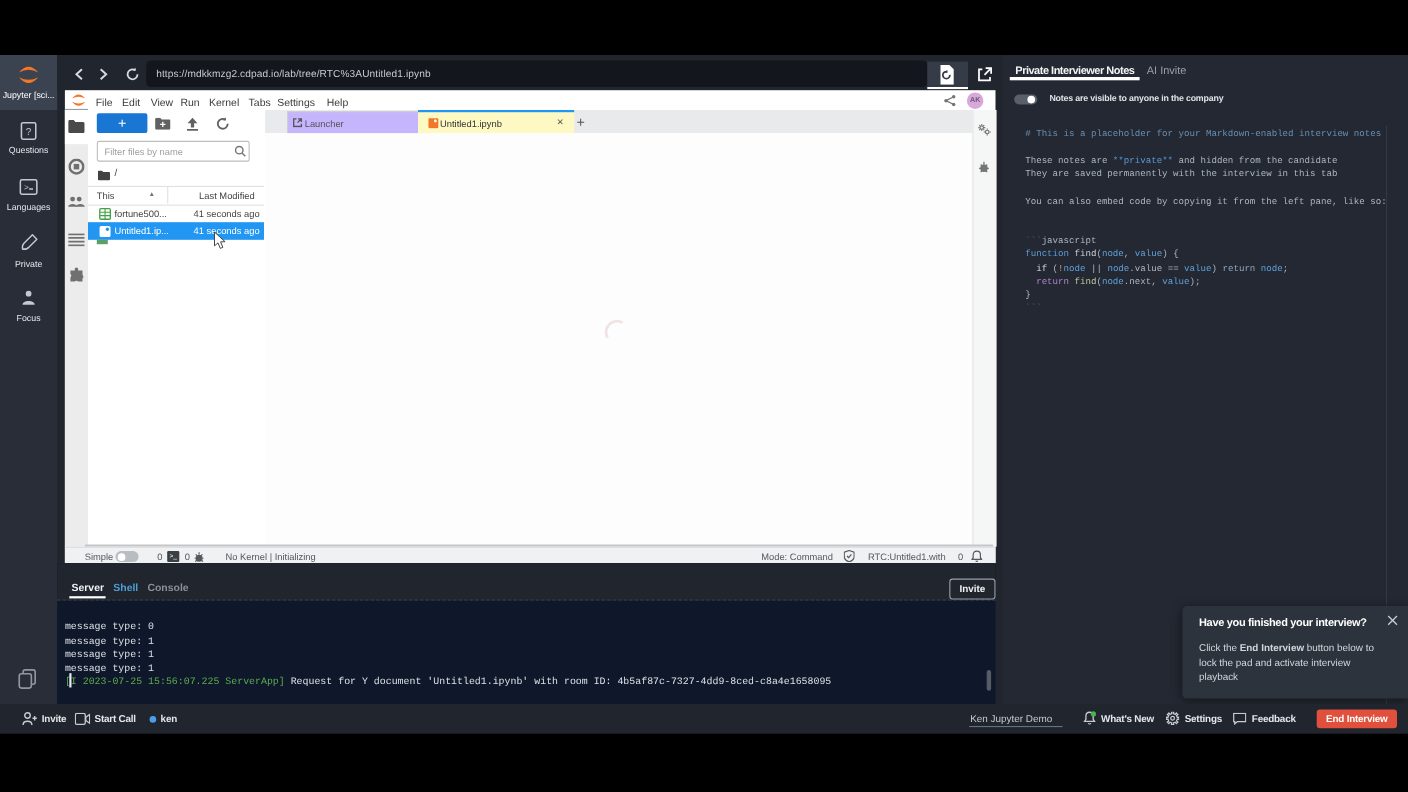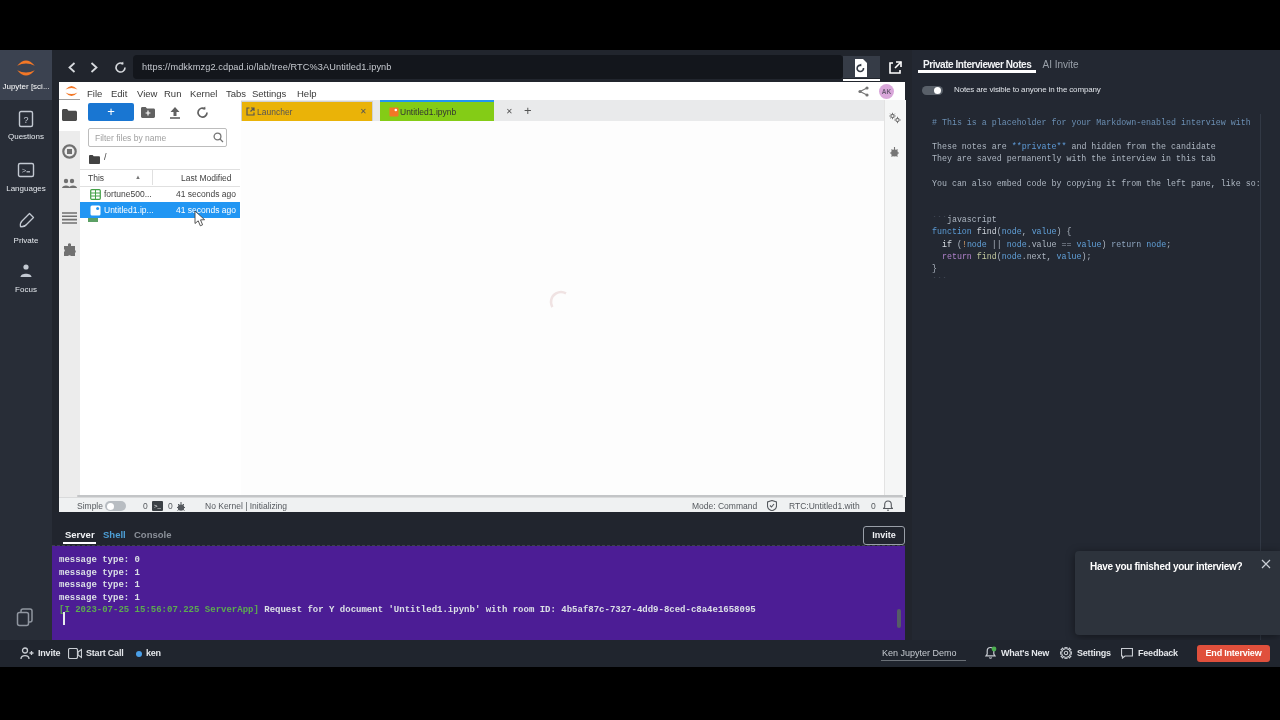--- a/index.html
+++ b/index.html
@@ -30,32 +30,32 @@
   #crumb{left:30px;top:72px;font-size:9px;color:#424242}
   #fhead{left:21px;top:87px;width:160px;height:16px;border-top:1px solid #e0e0e0;border-bottom:1px solid #e0e0e0;font-size:8.5px;color:#424242;white-space:nowrap}
   .frow{left:21px;width:160px;height:16px;font-size:8.5px;white-space:nowrap}
   
   #dockbar{left:182px;top:18px;width:643px;height:21px;background:#e9eaeb}
   .dtab{top:1px;height:20px;font-size:8.5px}
   #dcontent{left:182px;top:39px;width:643px;height:376px;background:#fdfdfd}
   #rstrip{left:825px;top:18px;width:21px;height:397px;background:#f5f6f6;border-left:1px solid #e3e3e3}
   #statusbar{left:0;top:415px;width:846px;height:15px;background:#eff1f2;border-top:1px solid #d9dadb;font-size:8.5px;color:#55595e;box-sizing:border-box}
   
-  #console{left:52px;top:512px;width:853px;height:128px;background:#4c1d95}
+  #console{left:52px;top:512px;width:853px;height:128px;background:#0f172a}
   #conshdr{left:0;top:0;width:853px;height:33px;background:#21252e;border-bottom:1px dashed #3c414b}
   .contab{top:17px;font-size:9.5px;font-weight:bold}
-  #conmsg{left:7px;top:42px;font-family:"Liberation Mono",monospace;font-size:9px;font-weight:bold;line-height:12.6px;color:#dbe0e6;white-space:pre}
+  #conmsg{left:7px;top:52px;font-family:"Liberation Mono",monospace;font-size:9px;font-weight:normal;line-height:12.6px;color:#dbe0e6;white-space:pre}
   
   #rpanel{left:912px;top:50px;width:368px;height:590px;background:#232832}
   #rtab1{left:11px;top:8.5px;font-size:10px;font-weight:bold;letter-spacing:-.45px;color:#f2f4f6}
   #rtab1ul{left:6px;top:20px;width:118px;height:2.5px;background:#fff}
   #rtab2{left:130.5px;top:8.5px;font-size:10px;color:#99a0a9}
   #toggle{left:9.5px;top:36px;width:21px;height:9px;background:#596069;border-radius:4.5px}
   #toggle i{position:absolute;right:1.5px;top:1px;width:7px;height:7px;background:#fff;border-radius:50%}
-  #toglabel{left:42px;top:35px;font-size:8px;font-weight:normal;letter-spacing:-.15px;color:#dfe3e8}
+  #toglabel{left:42px;top:35px;font-size:8px;font-weight:bold;letter-spacing:-.15px;color:#dfe3e8}
   #notes{left:20px;top:66.5px;font-family:"Liberation Mono",monospace;font-size:8.3px;line-height:12.2px;color:#aeb7c2;white-space:pre}
   #nscroll{left:348px;top:64px;width:1px;height:526px;background:#323945}
   
   #popup{left:1075px;top:551px;width:205px;height:84px;background:#2d333c;border-radius:4px 0 0 4px;box-shadow:0 2px 10px rgba(0,0,0,.45)}
   
   #bottombar{left:0;top:640px;width:1280px;height:27px;background:#20252e;font-size:9px;font-weight:bold;letter-spacing:-.2px;color:#e4e7eb}
   #endbtn{left:1197px;top:5px;width:73px;height:17px;background:#e0503c;border-radius:3px;color:#fff;font-size:9px;font-weight:bold;text-align:center;line-height:17px}
   svg{display:block}
 </style>
 </head>
@@ -210,29 +210,29 @@
     <svg class="abs" style="left:10px;top:3px" width="11" height="11" viewBox="0 0 11 11">
         <rect x="0.5" y="0.5" width="10" height="10" rx="1.5" fill="#fff"></rect>
         <circle cx="7.6" cy="3.4" r="1.5" fill="#2196f3"></circle>
       </svg>
     <span class="abs" style="left:24px;top:3px">Untitled1.ip...</span>
       <span class="abs" style="left:96px;top:3px">41 seconds ago</span>
   </div>
   <div class="abs" style="left:29px;top:136px;width:10px;height:4px;background:#3f8f4a;opacity:.85"></div>
 
   <div id="dockbar" class="abs"></div>
-  <div class="dtab abs" style="left:182px;top:19px;width:130px;background:#eab308;border:1px solid #d0d1d2;border-bottom:none;color:#555">
+  <div class="dtab abs" style="left:202px;top:19px;width:130px;background:#c4b5fd;border:1px solid #d0d1d2;border-bottom:none;color:#555">
     <svg class="abs" style="left:4px;top:5px" width="9" height="9" viewBox="0 0 9 9">
         <path d="M3.5 1 H1 V8 H8 V5.5" stroke="#555" stroke-width="1.2" fill="none"></path>
         <path d="M5 1 H8 V4 M8 1 L4.5 4.5" stroke="#555" stroke-width="1.2" fill="none"></path>
       </svg>
     <span class="abs" style="left:15px;top:5px">Launcher</span>
     <span class="abs" style="left:118px;top:5px;font-size:8px">✕</span>
   </div>
-  <div class="dtab abs" style="left:321px;top:18px;width:114px;height:21px;background:#84cc16;border-top:2px solid #2196f3;color:#333">
+  <div class="dtab abs" style="left:321px;top:18px;width:142px;height:21px;background:#fef9c3;border-top:2px solid #2196f3;color:#333">
     <svg class="abs" style="left:9px;top:5px" width="10" height="10" viewBox="0 0 10 10">
         <rect x="0.5" y="0.5" width="9" height="9" rx="1" fill="#f37726"></rect>
         <circle cx="6.8" cy="3" r="1.3" fill="#fff"></circle>
       </svg>
     <span class="abs" style="left:20px;top:5px">Untitled1.ipynb</span>
     <span class="abs" style="left:126px;top:5px;font-size:8px;color:#555">✕</span>
   </div>
   <div class="abs" style="left:465px;top:21px;font-size:13px;color:#555">+</div>
   <div id="dcontent" class="abs"></div>
   <svg class="abs" style="left:489px;top:207px" width="26" height="26" viewBox="0 0 26 26">
@@ -295,41 +295,42 @@
 
 <div id="rpanel" class="abs">
   <span id="rtab1" class="abs">Private Interviewer Notes</span>
   <div id="rtab1ul" class="abs"></div>
   <span id="rtab2" class="abs">AI Invite</span>
   <div id="toggle" class="abs">
       <i></i>
     </div>
   <span id="toglabel" class="abs">Notes are visible to anyone in the company</span>
   <div id="nscroll" class="abs"></div>
-  <div id="notes" class="abs"><span style="color:#6b8fb3"># This is a placeholder for your Markdown-enabled interview with</span>
+  <div id="notes" class="abs"><span style="color:#6b8fb3"># This is a placeholder for your Markdown-enabled interview notes</span>
 
 These notes are <span style="color:#5e9ad6">**private**</span> and hidden from the candidate
 They are saved permanently with the interview in this tab
 
 You can also embed code by copying it from the left pane, like so:
 
 
 <span style="color:#555e6b">```</span>javascript
 <span style="color:#5b9bd5">function</span> <span style="color:#ccd2d9">find</span>(<span style="color:#61a0d8">node</span>, <span style="color:#61a0d8">value</span>) {
   <span style="color:#d7dce2">if</span> (<span style="color:#d19a66">!</span><span style="color:#61a0d8">node</span> || <span style="color:#61a0d8">node</span>.value <span style="color:#9aa4b0">==</span> <span style="color:#61a0d8">value</span>) <span style="color:#8fa6c0">return</span> <span style="color:#61a0d8">node</span>;
   <span style="color:#b183cc">return</span> <span style="color:#c2c99f">find</span>(<span style="color:#61a0d8">node</span>.next, <span style="color:#61a0d8">value</span>);
 }
 <span style="color:#555e6b">```</span></div>
 </div>
 
 <div id="popup" class="abs">
   <div class="abs" style="left:15px;top:10px;font-size:10px;font-weight:bold;letter-spacing:-.3px;color:#fff">Have you finished your interview?</div>
   <svg class="abs" style="left:186px;top:8px" width="10" height="10" viewBox="0 0 10 10">
       <path d="M1 1 L9 9 M9 1 L1 9" stroke="#c9ced5" stroke-width="1.2"></path>
     </svg>
+  <div class="abs" style="left:15px;top:32px;font-size:9px;line-height:13.1px;color:#d2d7dd">Click the <b>End Interview</b> button below to<br>lock the pad and activate interview<br>playback</div>
 </div>
 
 <div id="bottombar" class="abs">
   <svg class="abs" style="left:20px;top:7px" width="14" height="13" viewBox="0 0 14 13">
       <circle cx="5" cy="3.5" r="2.5" fill="none" stroke="#c8ccd2" stroke-width="1.3"></circle>
       <path d="M1 12 C1 7.5 9 7.5 9 12" fill="none" stroke="#c8ccd2" stroke-width="1.3"></path>
       <path d="M11.5 4 V8 M9.5 6 H13.5" stroke="#c8ccd2" stroke-width="1.3"></path>
     </svg>
   <span class="abs" style="left:38px;top:8px">Invite</span>
   <svg class="abs" style="left:68px;top:8px" width="14" height="11" viewBox="0 0 14 11">

